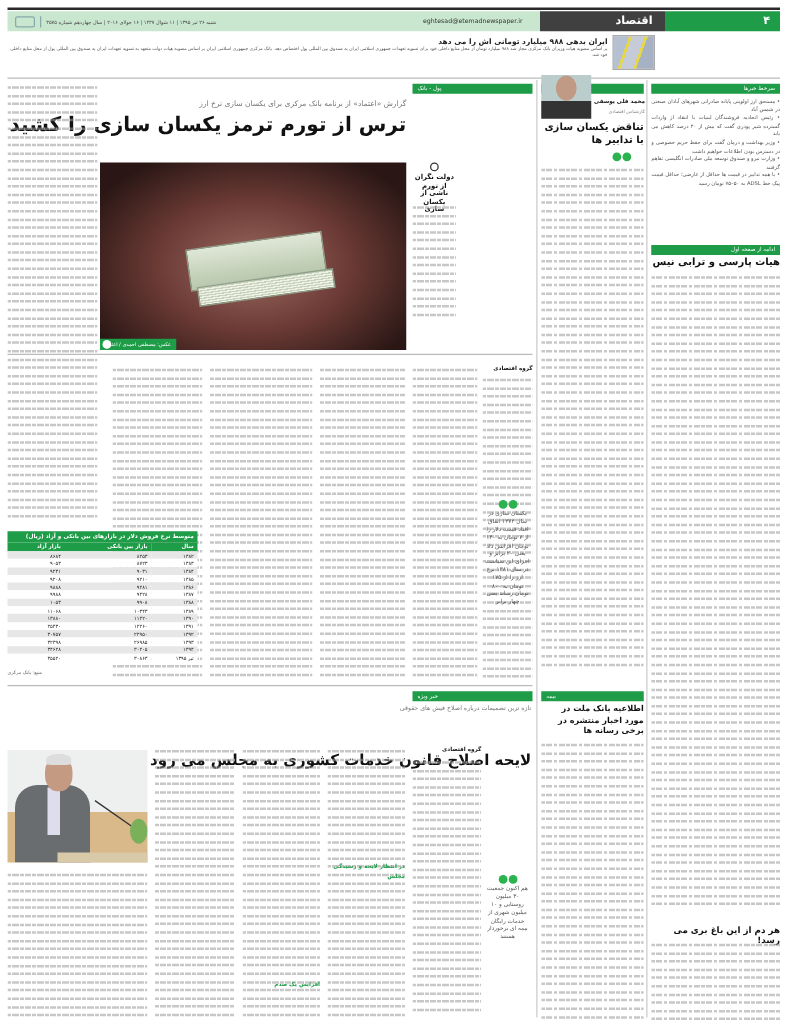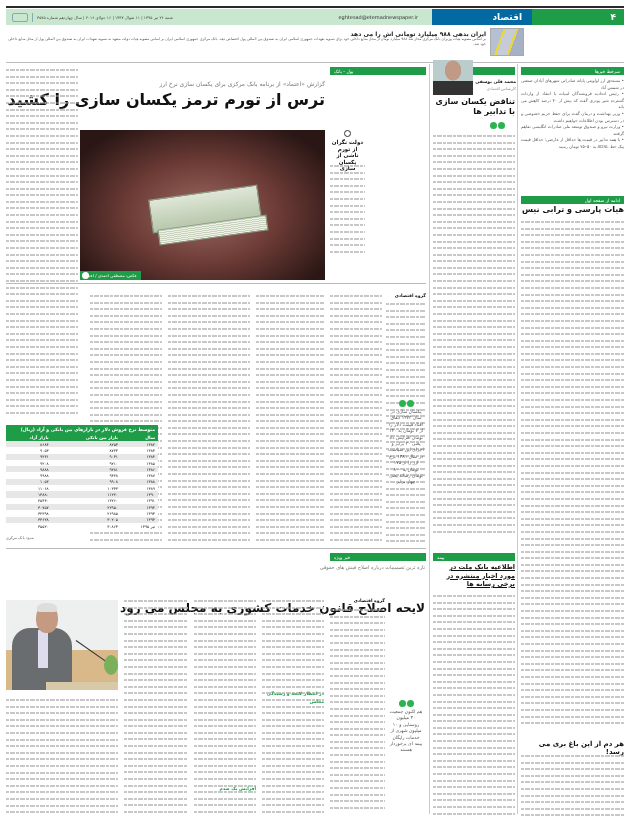--- a/index.html
+++ b/index.html
@@ -5,21 +5,21 @@
   * { box-sizing: border-box; margin: 0; padding: 0; }
   html, body { width: 630px; height: 820px; background: #fff; overflow: hidden; }
   body { font-family: "DejaVu Sans", sans-serif; color: #222; direction: rtl; position: relative; }
 
   .topline { position: absolute; top: 6px; left: 6px; right: 6px; height: 2px; background: #2a2a2a; }
   .header { position: absolute; top: 9px; left: 6px; right: 6px; height: 16px; display: flex; direction: ltr; }
   .header .left { flex: 1; background: #c9e6cf; display: flex; align-items: center; font-size: 4px; color: #444; padding: 0 6px; }
   .header .left .logo { width: 16px; height: 9px; border: 1px solid #8aa; border-radius: 2px; margin-right: 4px; }
   .header .left .sep { width: 1px; height: 9px; background: #8aa; margin-right: 4px; }
   .header .left .email { margin-left: auto; font-size: 5px; color: #333; padding-right: 8px; }
-  .header .sect { width: 100px; background: #0369a1; color: #fff; font-size: 9px; font-weight: bold; display: flex; align-items: center; justify-content: flex-end; padding-right: 10px; }
+  .header .sect { width: 100px; background: #404040; color: #fff; font-size: 9px; font-weight: bold; display: flex; align-items: center; justify-content: flex-end; padding-right: 10px; }
   .header .pnum { width: 92px; background: #1e9c48; color: #fff; font-size: 9px; font-weight: bold; display: flex; align-items: center; justify-content: flex-end; padding-right: 8px; }
 
   .teaser { position: absolute; top: 28px; left: 6px; width: 480px; height: 30px; }
   .teaser .thumb { position: absolute; right: -38px; top: 0; width: 34px; height: 28px; background: linear-gradient(110deg,#b5c0d2 0 30%,#e6d64a 30% 36%,#c5cbd8 36% 60%,#e6d64a 60% 66%,#a6b1c4 66%); border: 1px solid #aaa; }
   .teaser h3 { font-size: 6px; font-weight: bold; text-align: right; margin-top: 2px; }
   .teaser p { font-size: 3.6px; line-height: 5px; color: #555; text-align: right; }
 
   .hr { position: absolute; height: 1px; background: #bbb; }
   .vr { position: absolute; width: 1px; background: #ccc; }
 
@@ -833,21 +833,21 @@
     <div class="ln"></div>
     <div class="ln"></div>
     <div class="ln"></div>
     <div class="ln"></div>
     <div class="ln"></div>
     <div class="ln"></div>
     <div class="ln"></div>
   </div>
 
 <div class="greentag" style="top:553px;left:433px;width:82px;justify-content:flex-end;">بیمه</div>
-<div class="boxhead" style="top:563px;left:433px;width:82px;font-size:6.5px;line-height:8.5px;text-decoration:underline;">اطلاعیه بانک ملت در مورد اخبار منتشره در برخی رسانه ها</div>
+<div class="boxhead" style="top:563px;left:433px;width:82px;font-size:6.5px;line-height:8.5px;">اطلاعیه بانک ملت در مورد اخبار منتشره در برخی رسانه ها</div>
 <div class="lines" style="top:592px;left:433px;width:82px;height:225px;" id="lines-n">
     <div class="ln"></div>
     <div class="ln"></div>
     <div class="ln"></div>
     <div class="ln"></div>
     <div class="ln"></div>
     <div class="ln"></div>
     <div class="ln"></div>
     <div class="ln"></div>
     <div class="ln"></div>

